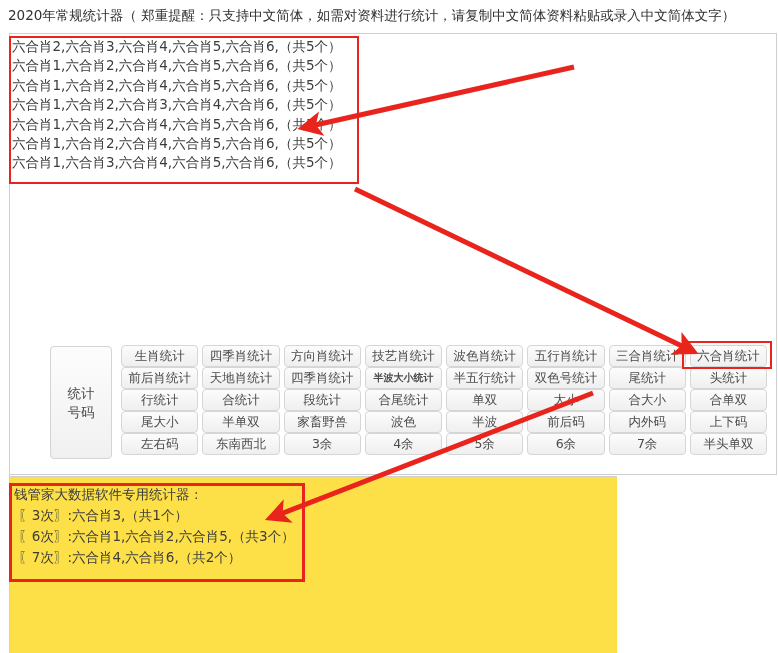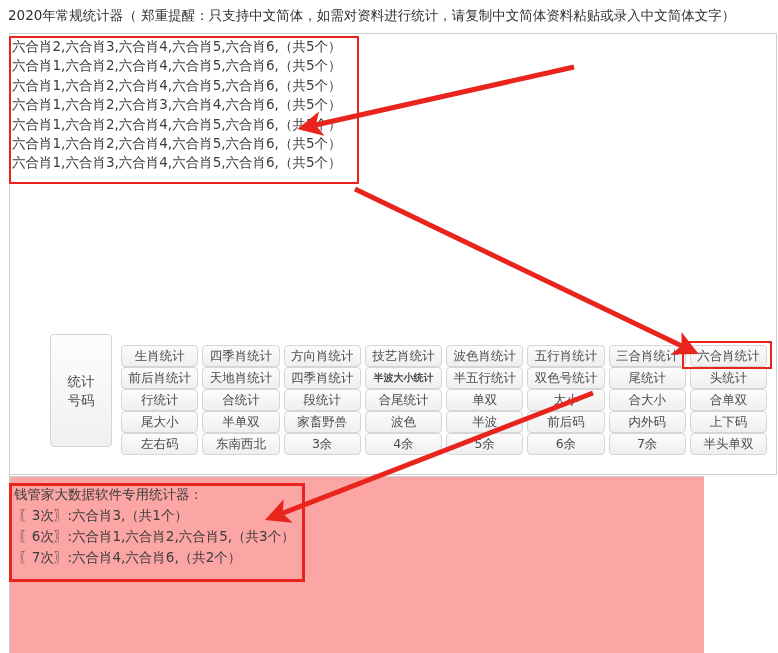--- a/index.html
+++ b/index.html
@@ -89,21 +89,21 @@
     height: 141px;
     box-sizing: border-box;
     border: 1px solid #cfcfcf;
     border-top: none;
     background: #ffffff;
   }
 
   #btn-main {
     position: absolute;
     left: 40px;
-    top: 0;
+    top: 12px;
     width: 62px;
     height: 113px;
     box-sizing: border-box;
     border: 1px solid #d4d4d4;
     border-radius: 4px;
     background: linear-gradient(#fdfdfd, #f0f0f0);
     color: #4a4a4a;
     font-size: 13.5px;
     line-height: 19px;
     display: flex;
@@ -151,26 +151,26 @@
     box-sizing: border-box;
     border: 2px solid #e8241c;
     pointer-events: none;
   }
 
   
   #result-area {
     position: absolute;
     left: 9px;
     top: 476px;
-    width: 695px;
+    width: 608px;
     height: 177px;
     box-sizing: border-box;
     border-left: 1px solid #cfcfcf;
     border-top: 1px solid #cfcfcf;
-    background: #fca5a5;
+    background: #fde047;
     overflow: hidden;
   }
   #result-text {
     position: absolute;
     left: 4px;
     top: 7px;
     font-size: 13.5px;
     line-height: 21px;
     color: #3c3c3c;
     white-space: pre;

